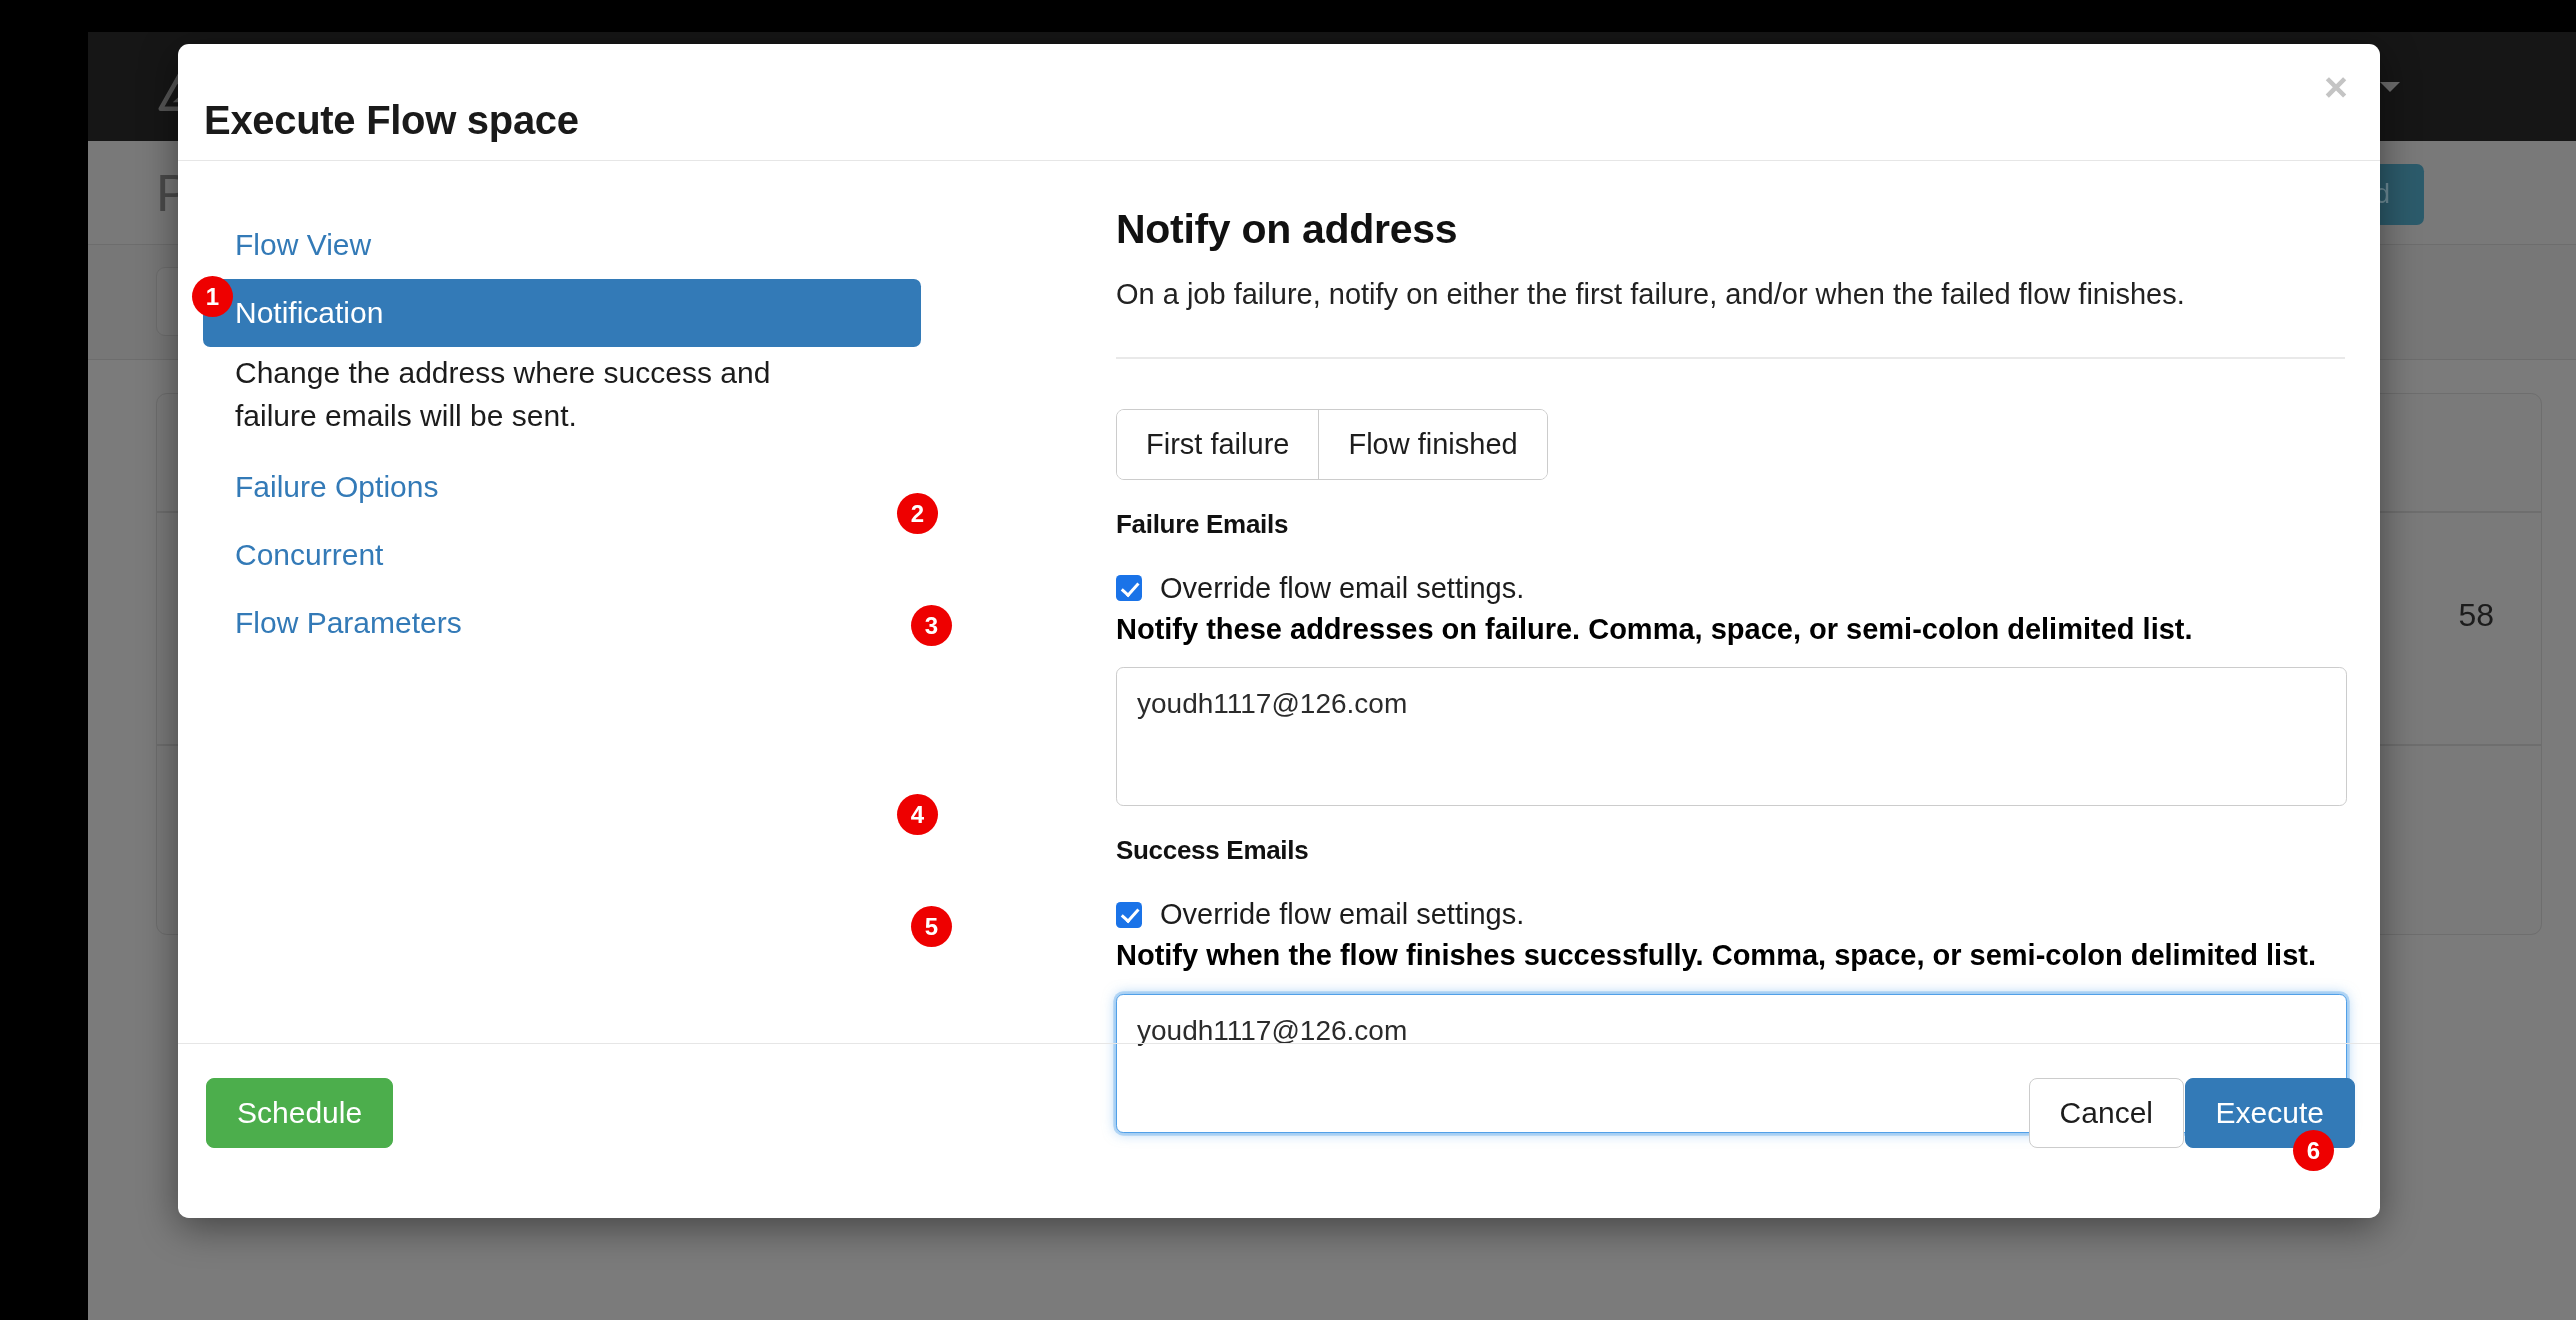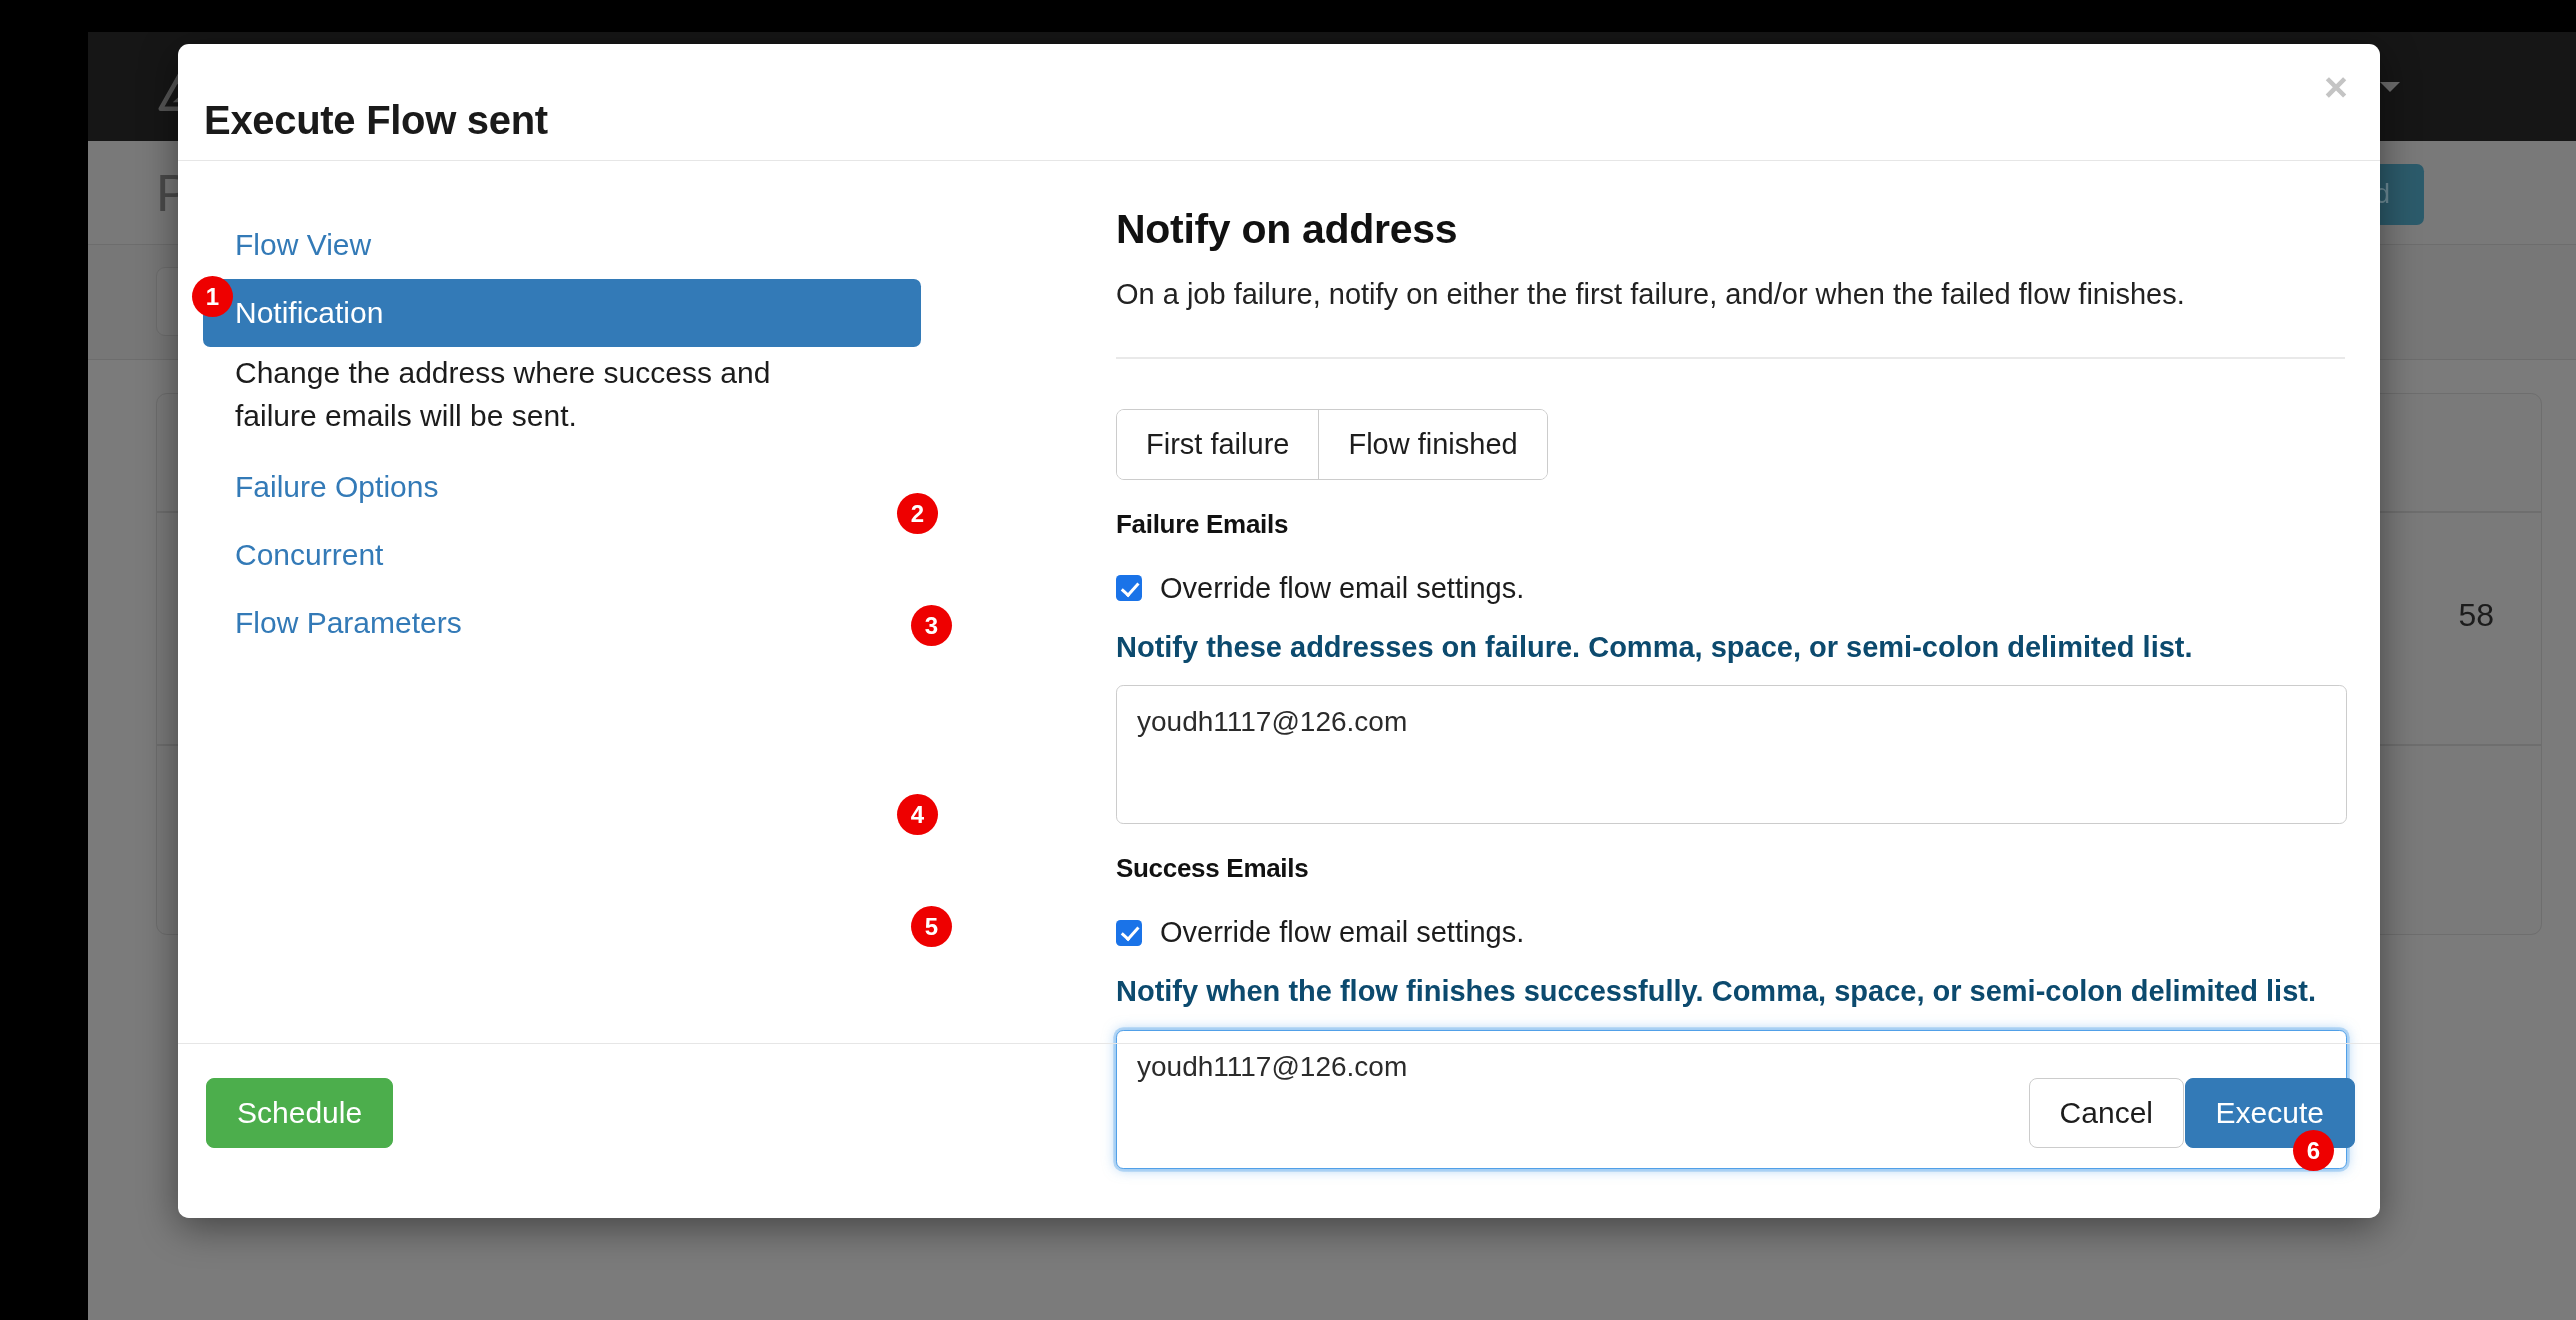--- a/index.html
+++ b/index.html
@@ -234,22 +234,22 @@
     position: absolute;
     left: 9px; top: 3.6px;
     width: 7.2px; height: 14.4px;
     border: solid #ffffff;
     border-width: 0 3.1px 3.1px 0;
     transform: rotate(42deg);
   }
   .cbx-label { font-size: 29px; color: #1c1c1c; }
 
   .field-label {
-    font-size: 29px; font-weight: bold; color: #0c4a6e;
-    margin-top: 26px;
+    font-size: 29px; font-weight: bold; color: #000000;
+    margin-top: 8px;
   }
 
   .ta {
     display: block;
     width: 1231px; height: 139px;
     margin-top: 21.5px;
     padding: 18px 20px;
     font-family: "Liberation Sans", sans-serif;
     font-size: 28px; color: #2b2b2b;
     border: 1.8px solid #cccccc;
@@ -351,21 +351,21 @@
     <div class="flow-sep"></div>
     <div class="flow-sep2"></div>
     <div class="flow-inner"></div>
     <div class="flow-num">58</div>
   </div>
 </div>
 
 <div id="modal">
 
   <div id="modal-header">
-    <div id="modal-title">Execute Flow sent</div>
+    <div id="modal-title">Execute Flow space</div>
     <button id="modal-close">×</button>
   </div>
 
   <div id="modal-body">
 
     <nav id="modal-nav">
       <a class="nav-item">Flow View</a>
       <a class="nav-item active">Notification</a>
       <div class="nav-desc">Change the address where success and failure emails will be sent.</div>
       <div class="nav-gap"></div>

